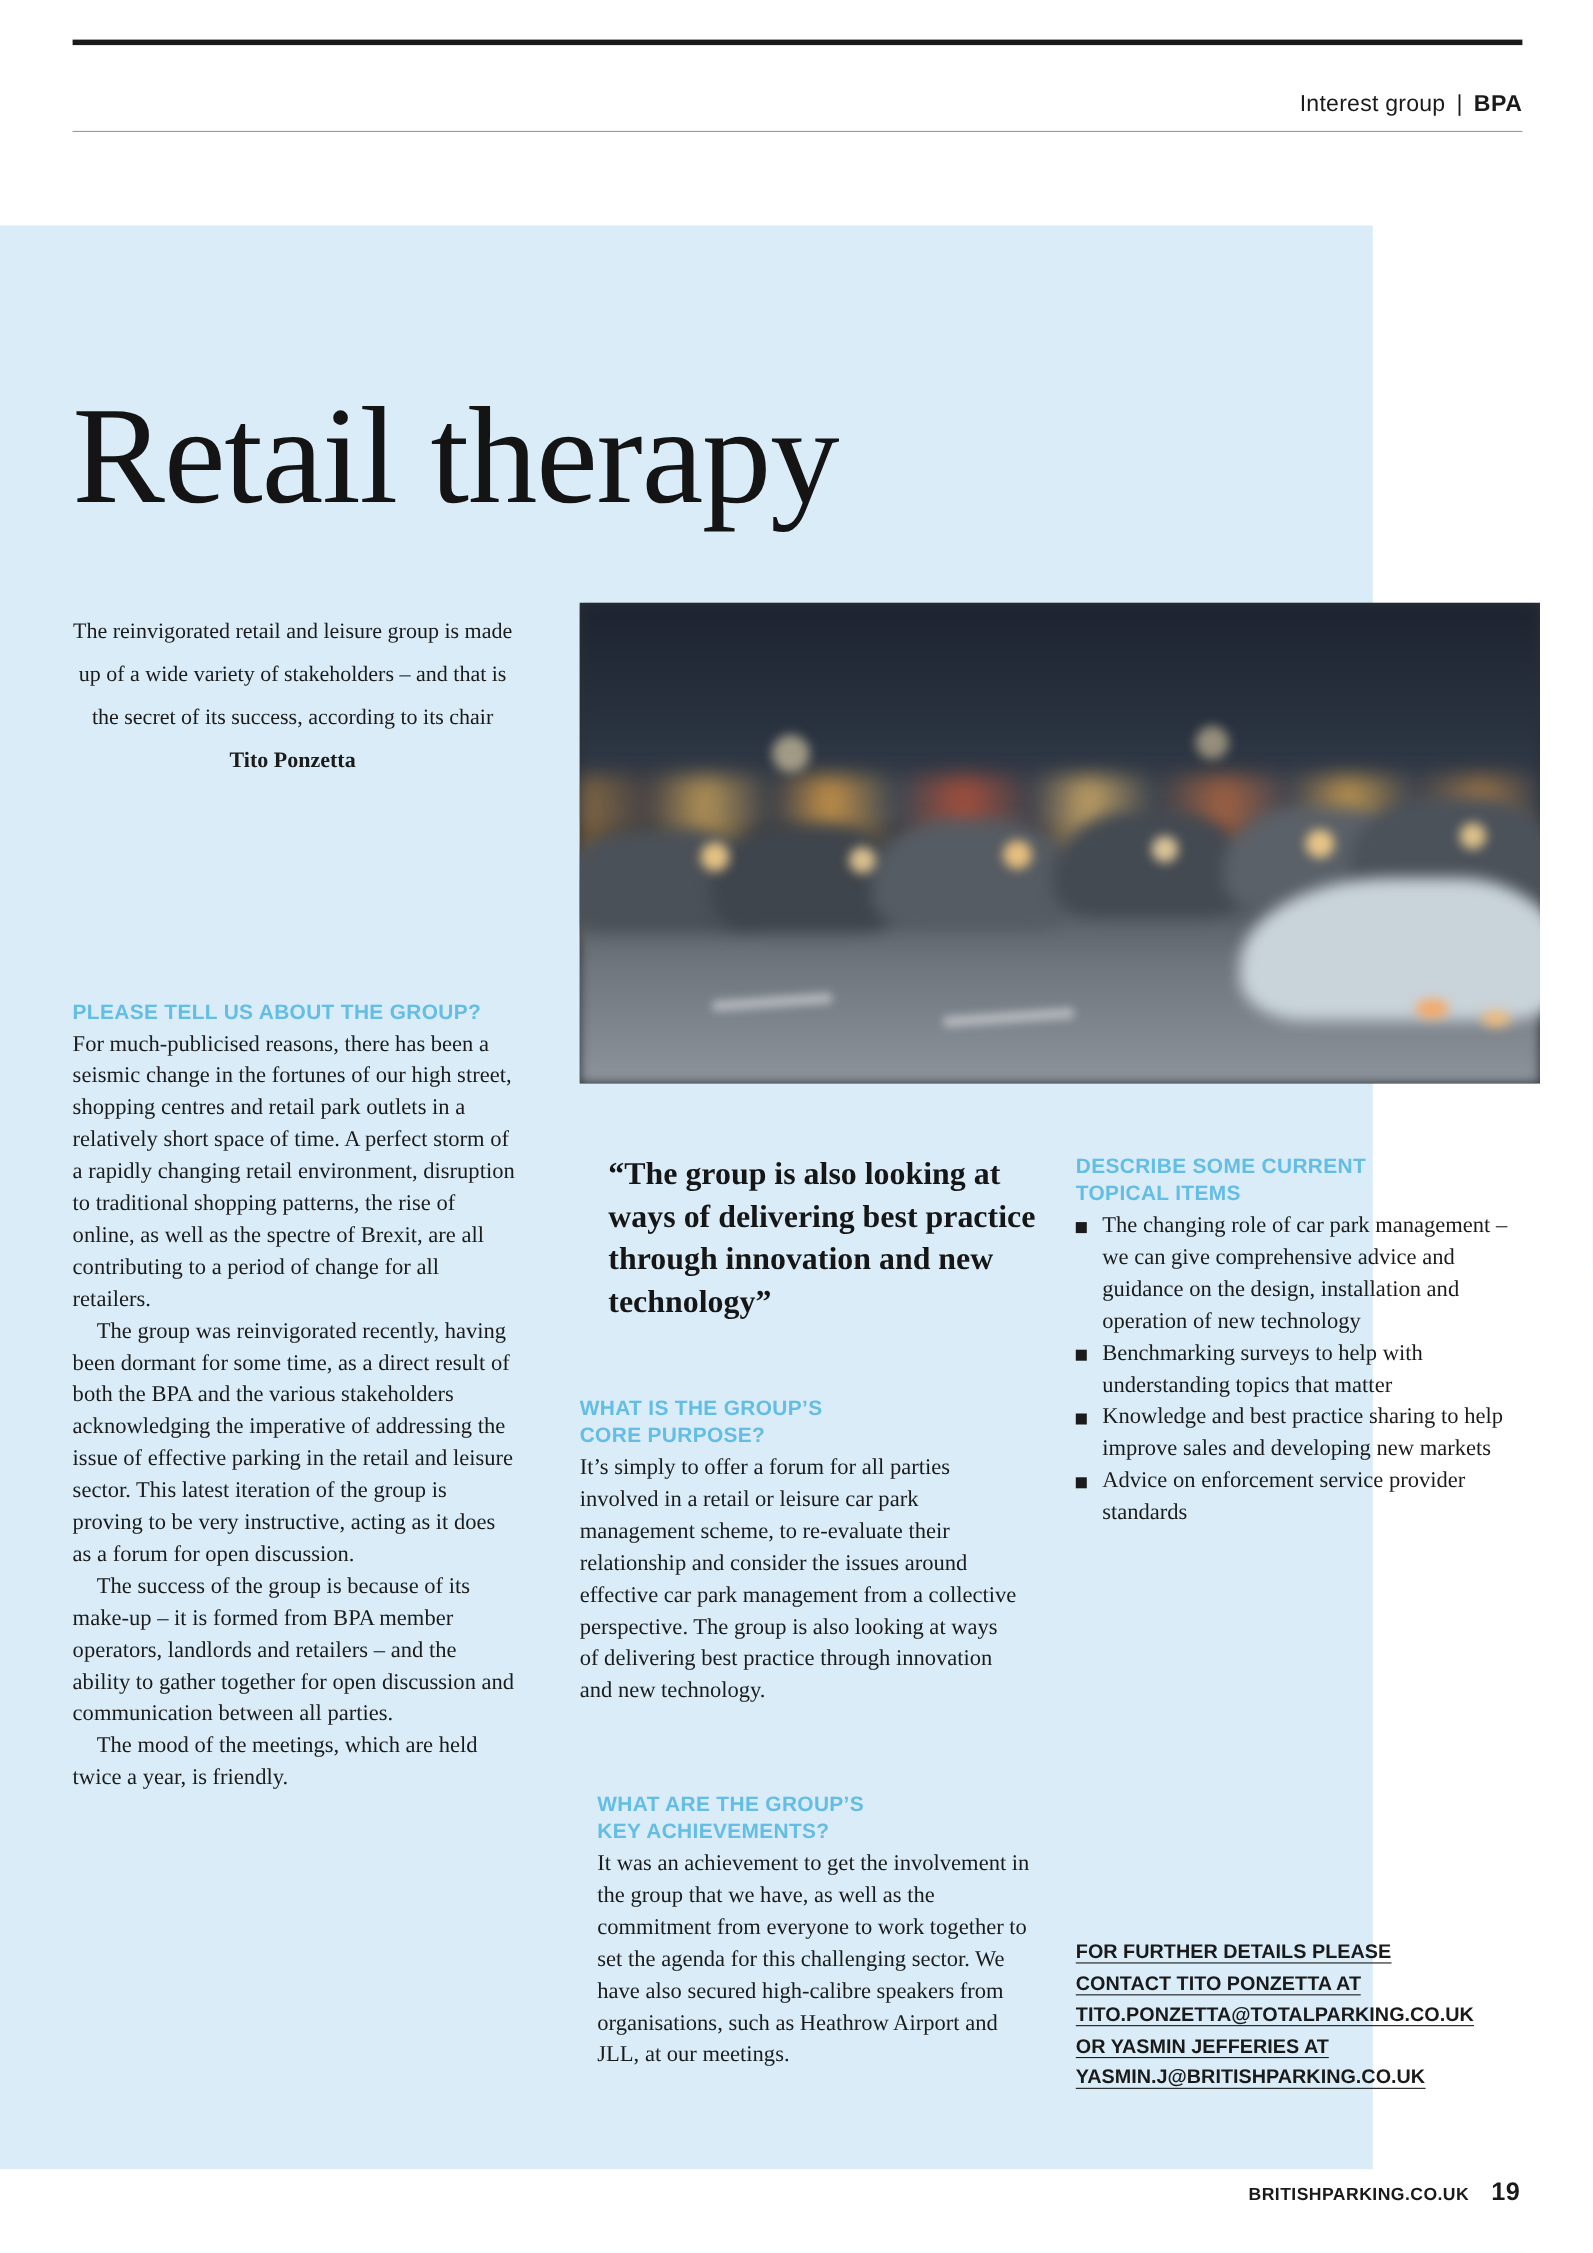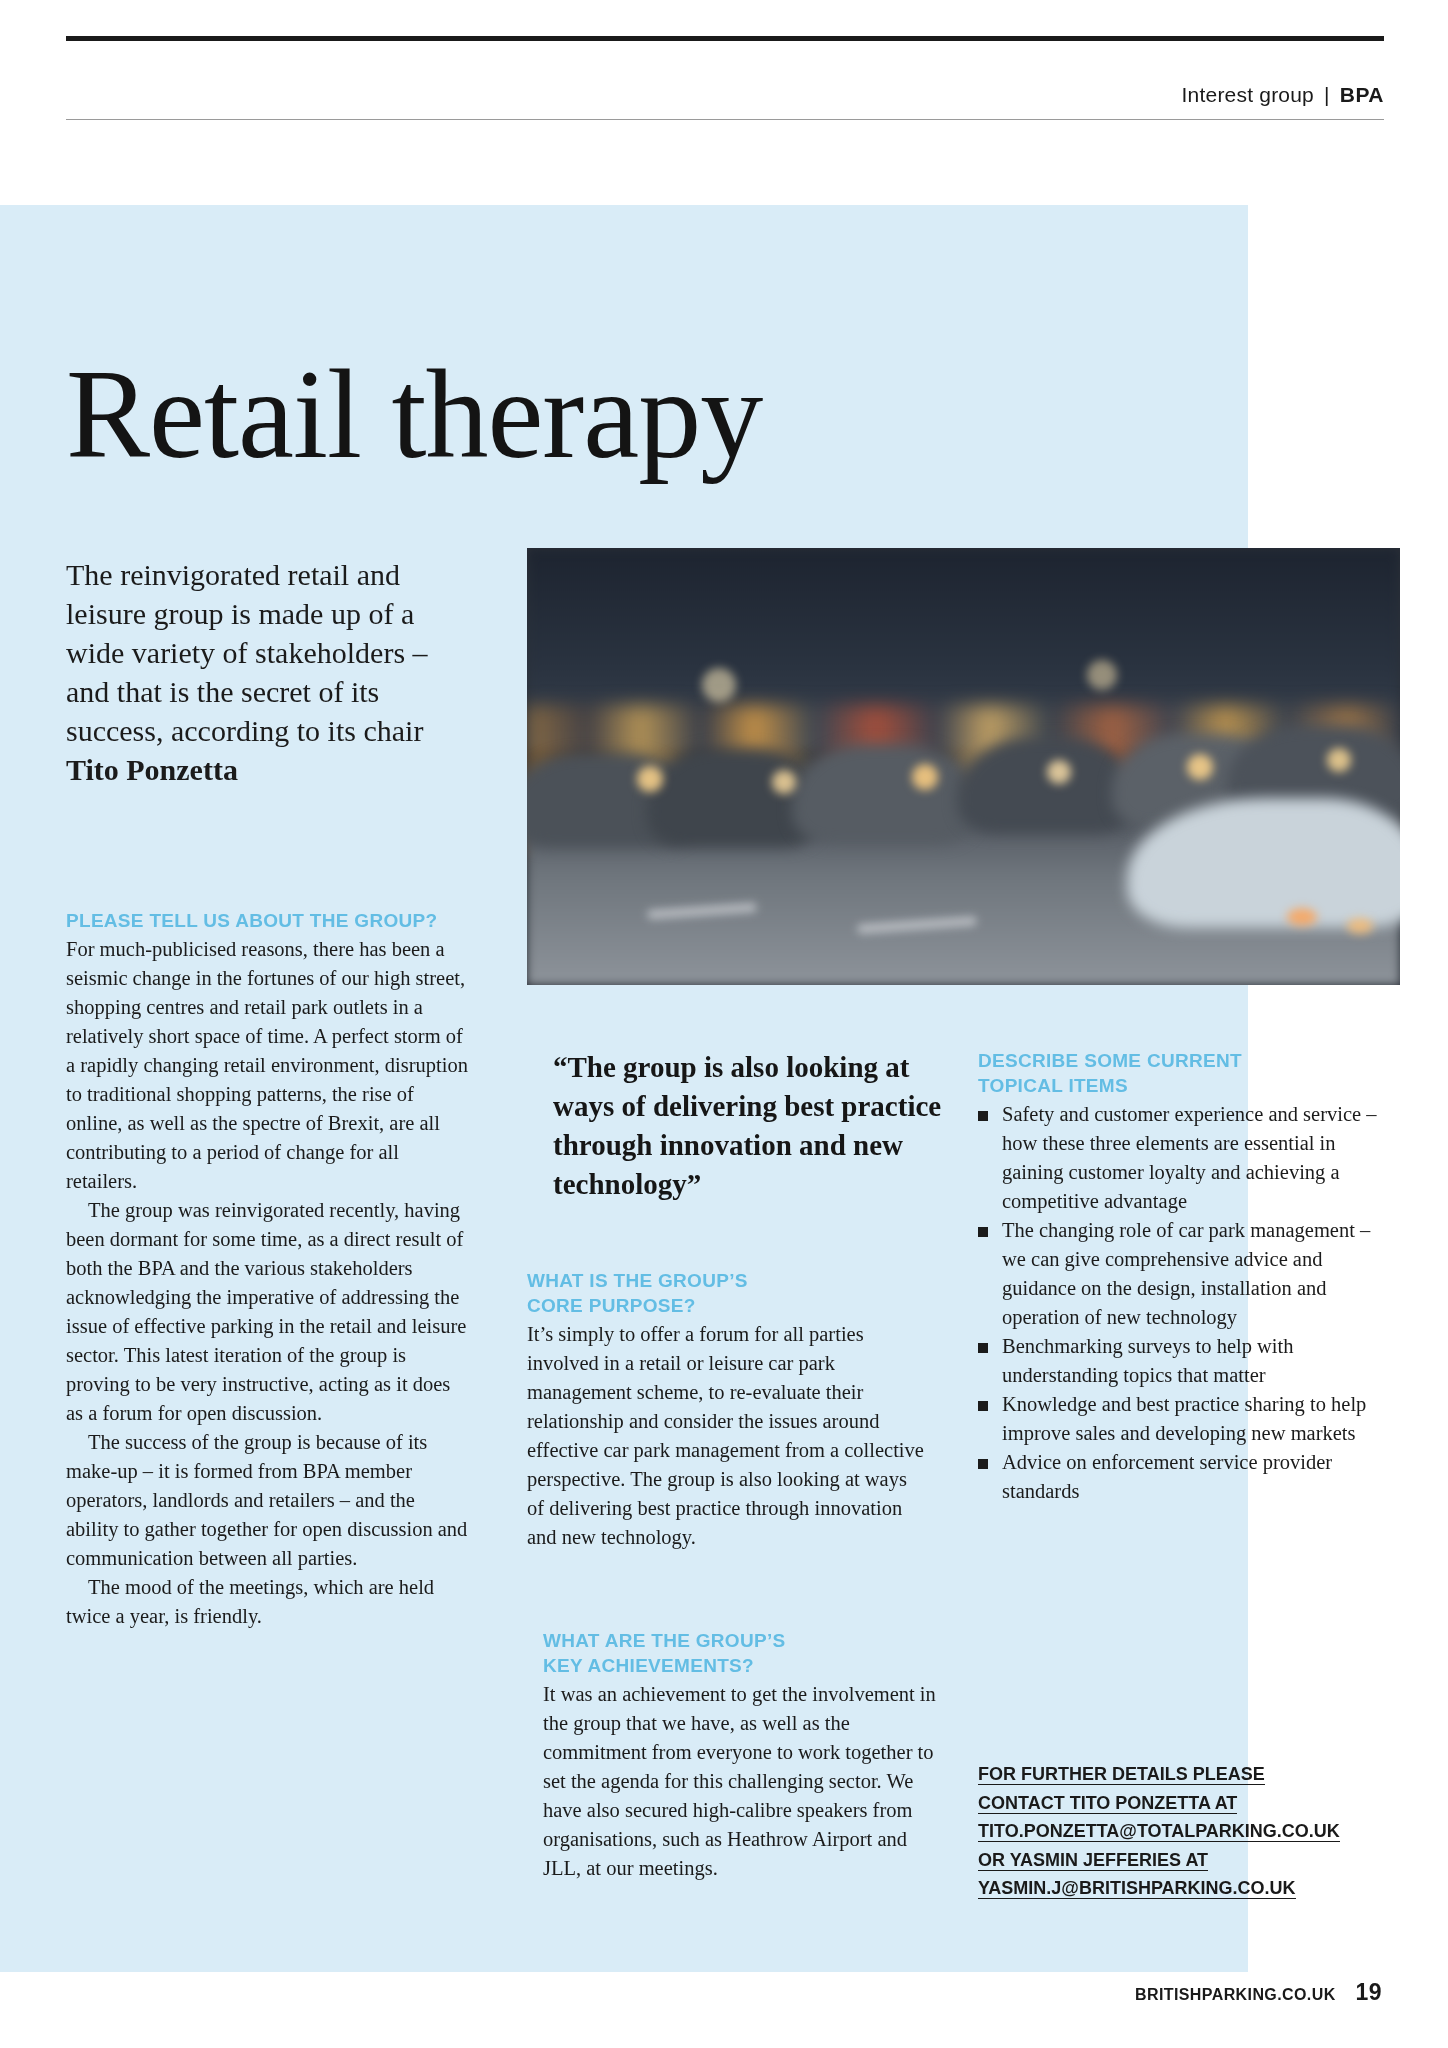--- a/index.html
+++ b/index.html
@@ -53,23 +53,24 @@
     line-height: 1.0;
     letter-spacing: -1px;
     color: #141414;
     white-space: nowrap;
   }
 
   
   .standfirst {
     position: absolute;
     left: 66px; top: 555px; width: 400px;
-    font-size: 30px;
+    font-size: 20px;
     line-height: 39px;
     color: #1b1b1b;
+    text-align: center;
   }
   .standfirst .byline { font-weight: bold; display: block; }
 
   
   .photo {
     position: absolute;
     left: 527px; top: 548px; width: 873px; height: 437px;
     overflow: hidden;
     background: #2b3038;
   }
@@ -261,21 +262,20 @@
   </div>
   <p class="first">It was an achievement to get the involvement in the group that we have, as well as the commitment from everyone to work together to set the agenda for this challenging sector. We have also secured high-calibre speakers from organisations, such as Heathrow Airport and JLL, at our meetings.</p>
 </div>
 
 <div class="col col-3">
   <div class="sub-head">
     <span>DESCRIBE SOME CURRENT</span><br>
     <span>TOPICAL ITEMS</span>
   </div>
   <ul class="bullets">
-    <li>Safety and customer experience and service – how these three elements are essential in gaining customer loyalty and achieving a competitive advantage</li>
     <li>The changing role of car park management – we can give comprehensive advice and guidance on the design, installation and operation of new technology</li>
     <li>Benchmarking surveys to help with understanding topics that matter</li>
     <li>Knowledge and best practice sharing to help improve sales and developing new markets</li>
     <li>Advice on enforcement service provider standards</li>
   </ul>
 </div>
 
 <div class="contact">
   <span>FOR FURTHER DETAILS PLEASE</span><br>
   <span>CONTACT TITO PONZETTA AT</span><br>

